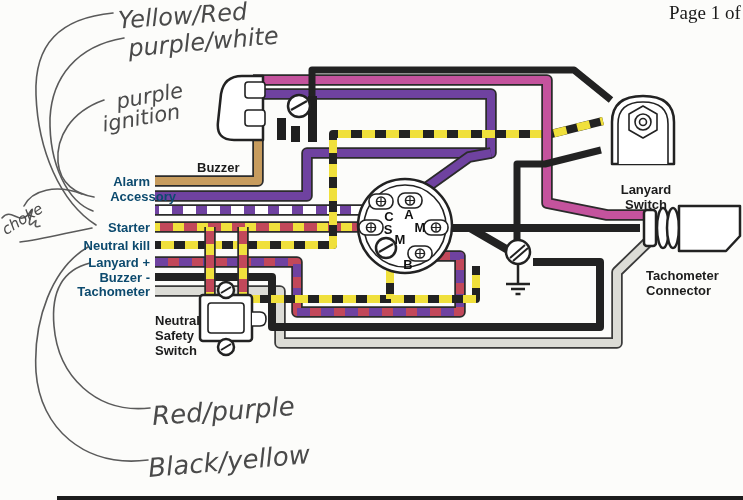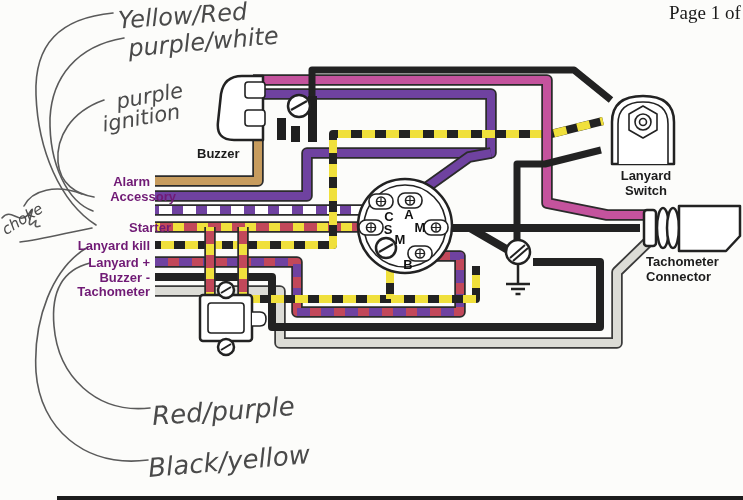--- a/index.html
+++ b/index.html
@@ -9,23 +9,23 @@
   
   .wo{fill:none;stroke-width:11.5;stroke-linejoin:round;stroke-linecap:butt;}
   .wf{fill:none;stroke-width:8;stroke-linejoin:round;stroke-linecap:butt;}
   .wd{fill:none;stroke-width:8;stroke-linejoin:round;stroke-linecap:butt;stroke-dasharray:13 11;}
   .wthin{fill:none;stroke-width:7;stroke-linejoin:round;}
   .pencil{fill:none;stroke:#5a5a5a;stroke-width:1.6;stroke-linecap:round;}
   .comp{fill:#ffffff;stroke:#222222;stroke-width:2.5;stroke-linejoin:round;}
   .compthin{fill:#ffffff;stroke:#222222;stroke-width:1.6;stroke-linejoin:round;}
   .dark{fill:#1f1f1f;stroke:none;}
   .term-letter{font-family:"Liberation Sans",sans-serif;font-weight:bold;font-size:13px;fill:#111;}
-  .lbl{position:absolute;font-weight:bold;font-size:13px;color:#1c1c1c;line-height:15px;}
+  .lbl{position:absolute;font-weight:bold;font-size:13px;color:#1c1c1c;line-height:15px;margin-top:14px;}
   .harness-row{position:absolute;left:0;width:150px;text-align:right;font-weight:bold;
-               font-size:13px;color:#701a75;}
+               font-size:13px;color:#0c4a6e;}
   .hand{position:absolute;font-family:"DejaVu Sans",sans-serif;font-style:italic;
         color:#4a4a4a;white-space:nowrap;}
   .page-num{position:absolute;top:2px;right:-12px;font-family:"Liberation Serif",serif;
             font-size:19px;color:#1a1a1a;}
   .scan-edge{position:absolute;left:57px;bottom:0;width:686px;height:4px;background:#1c1c1c;}
 </style>
 </head>
 <body>
 
 <div id="stage">
@@ -178,31 +178,36 @@
       <path class="compthin" d="M252,312 H260 Q266,312 266,319 Q266,326 260,326 H252" fill="none"></path>
       <circle class="comp" cx="226" cy="290" r="8"></circle>
       <path d="M221,293 L231,287" stroke="#222" stroke-width="2"></path>
       <circle class="comp" cx="226" cy="347" r="8"></circle>
       <path d="M221,350 L231,344" stroke="#222" stroke-width="2"></path>
     </g>
   </svg>
 
   <div class="harness-row" style="top:174px;">Alarm</div>
   <div class="harness-row" style="top:189px;padding-left:26px;">Accessory</div>
-  <div class="harness-row" style="top:220px;margin-left:21px;">Starter</div>
-  <div class="harness-row" style="top:238px;">Lanyard kill</div>
+  <div class="harness-row" style="top:220px;">Starter</div>
+  <div class="harness-row" style="top:238px;">Neutral kill</div>
   <div class="harness-row" style="top:255px;">Lanyard +</div>
   <div class="harness-row" style="top:270px;">Buzzer -</div>
   <div class="harness-row" style="top:284px;">Tachometer</div>
 
   <div class="lbl" style="left:197px;top:146px;">Buzzer</div>
   <div class="lbl" style="left:598px;top:168px;width:96px;text-align:center;">Lanyard Switch</div>
   <div class="lbl" style="left:646px;top:254px;">
     <div>Tachometer</div>
     <div>Connector</div>
+  </div>
+  <div class="lbl" style="left:155px;top:299px;">
+    <div>Neutral</div>
+    <div>Safety</div>
+    <div>Switch</div>
   </div>
 
   <div class="hand" style="left:118px;top:2px;font-size:24px;transform:rotate(-4deg);">Yellow/Red</div>
   <div class="hand" style="left:128px;top:28px;font-size:24px;transform:rotate(-5deg);">purple/white</div>
   <div class="hand" style="left:116px;top:84px;font-size:21px;transform:rotate(-10deg);">purple</div>
   <div class="hand" style="left:102px;top:106px;font-size:21px;transform:rotate(-10deg);">ignition</div>
   <div class="hand" style="left:0px;top:210px;font-size:15px;transform:rotate(-32deg);">choke</div>
   <div class="hand" style="left:152px;top:396px;font-size:26px;transform:rotate(-4deg);">Red/purple</div>
   <div class="hand" style="left:148px;top:446px;font-size:26px;transform:rotate(-5deg);">Black/yellow</div>
 

